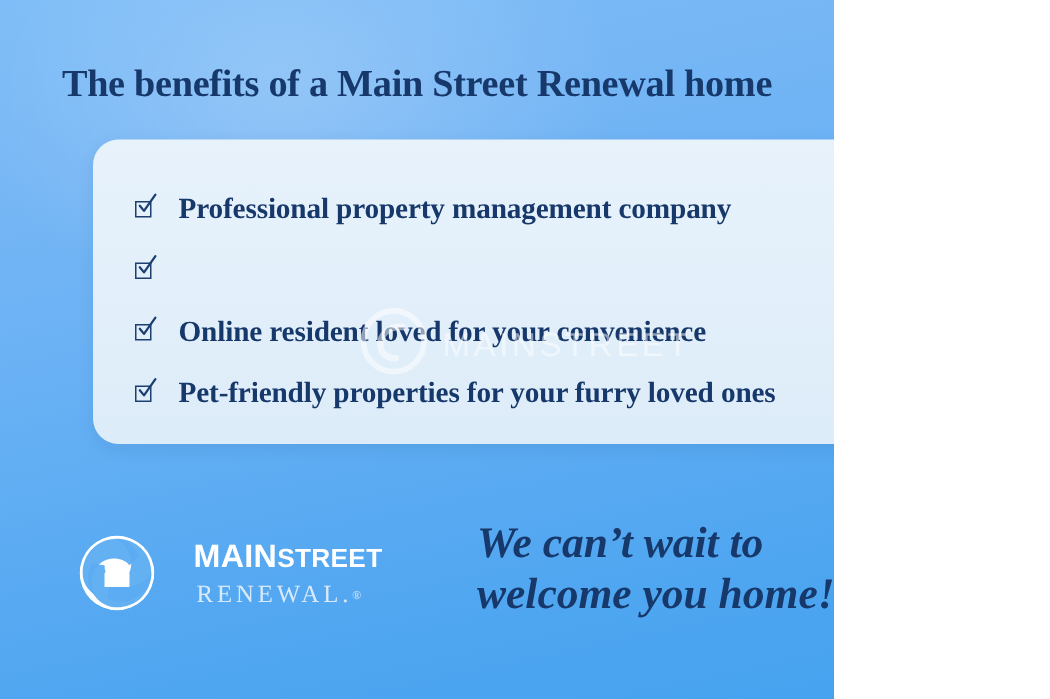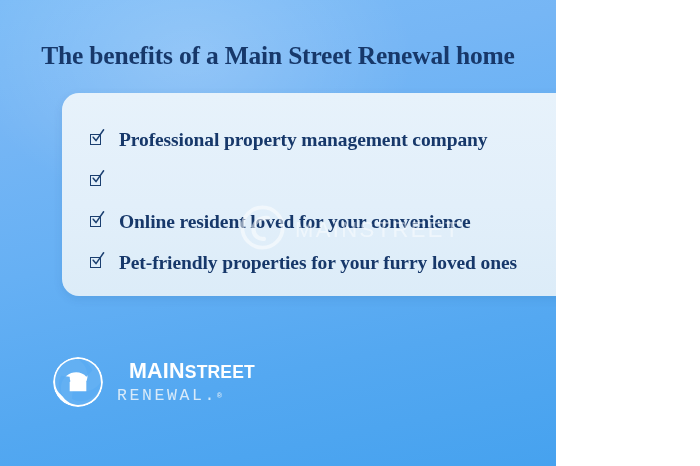--- a/index.html
+++ b/index.html
@@ -164,27 +164,28 @@
   }
   .wm-line1 .b {
     font-weight: bold;
     margin-left: 12px;
   }
   .wm-line1 .t {
     font-weight: bold;
     font-size: 17.5px;
   }
   .wm-line2 {
-    font-family: Liberation Mono, monospace;
+    font-family: Liberation Serif, serif;
     color: #d8eaf9;
     font-size: 16.5px;
     line-height: 1;
     letter-spacing: 2.6px;
     margin-top: 6px;
     white-space: nowrap;
+    text-align: center;
   }
   .wm-line2 .reg {
     font-size: 8px;
     vertical-align: 2px;
     letter-spacing: 0;
   }
 
   
   .tagline {
     position: absolute;
@@ -274,14 +275,18 @@
         <path d="M50 94 C76 94 94 74 94 50 C86 62 72 70 58 68 C44 66 34 54 34 40 L18 38 C10 52 12 68 22 80 C29 89 39 94 50 94 Z" fill="#5bacf2" opacity="0.95"></path>
         <path d="M50 38 L66 50 L66 68 L34 68 L34 50 Z" fill="#ffffff"></path>
       </g>
     </svg>
     <div class="wordmark">
       <div class="wm-line1"><span class="b">MAIN</span><span class="t">S</span><span class="t">TREET</span></div>
       <div class="wm-line2"><span>RENEWAL.</span><span class="reg">®</span></div>
     </div>
   </div>
 
+  <div class="tagline">
+    <div>We can’t wait to</div>
+    <div>welcome you home!</div>
+  </div>
 
 </div>
 
 </body></html>

